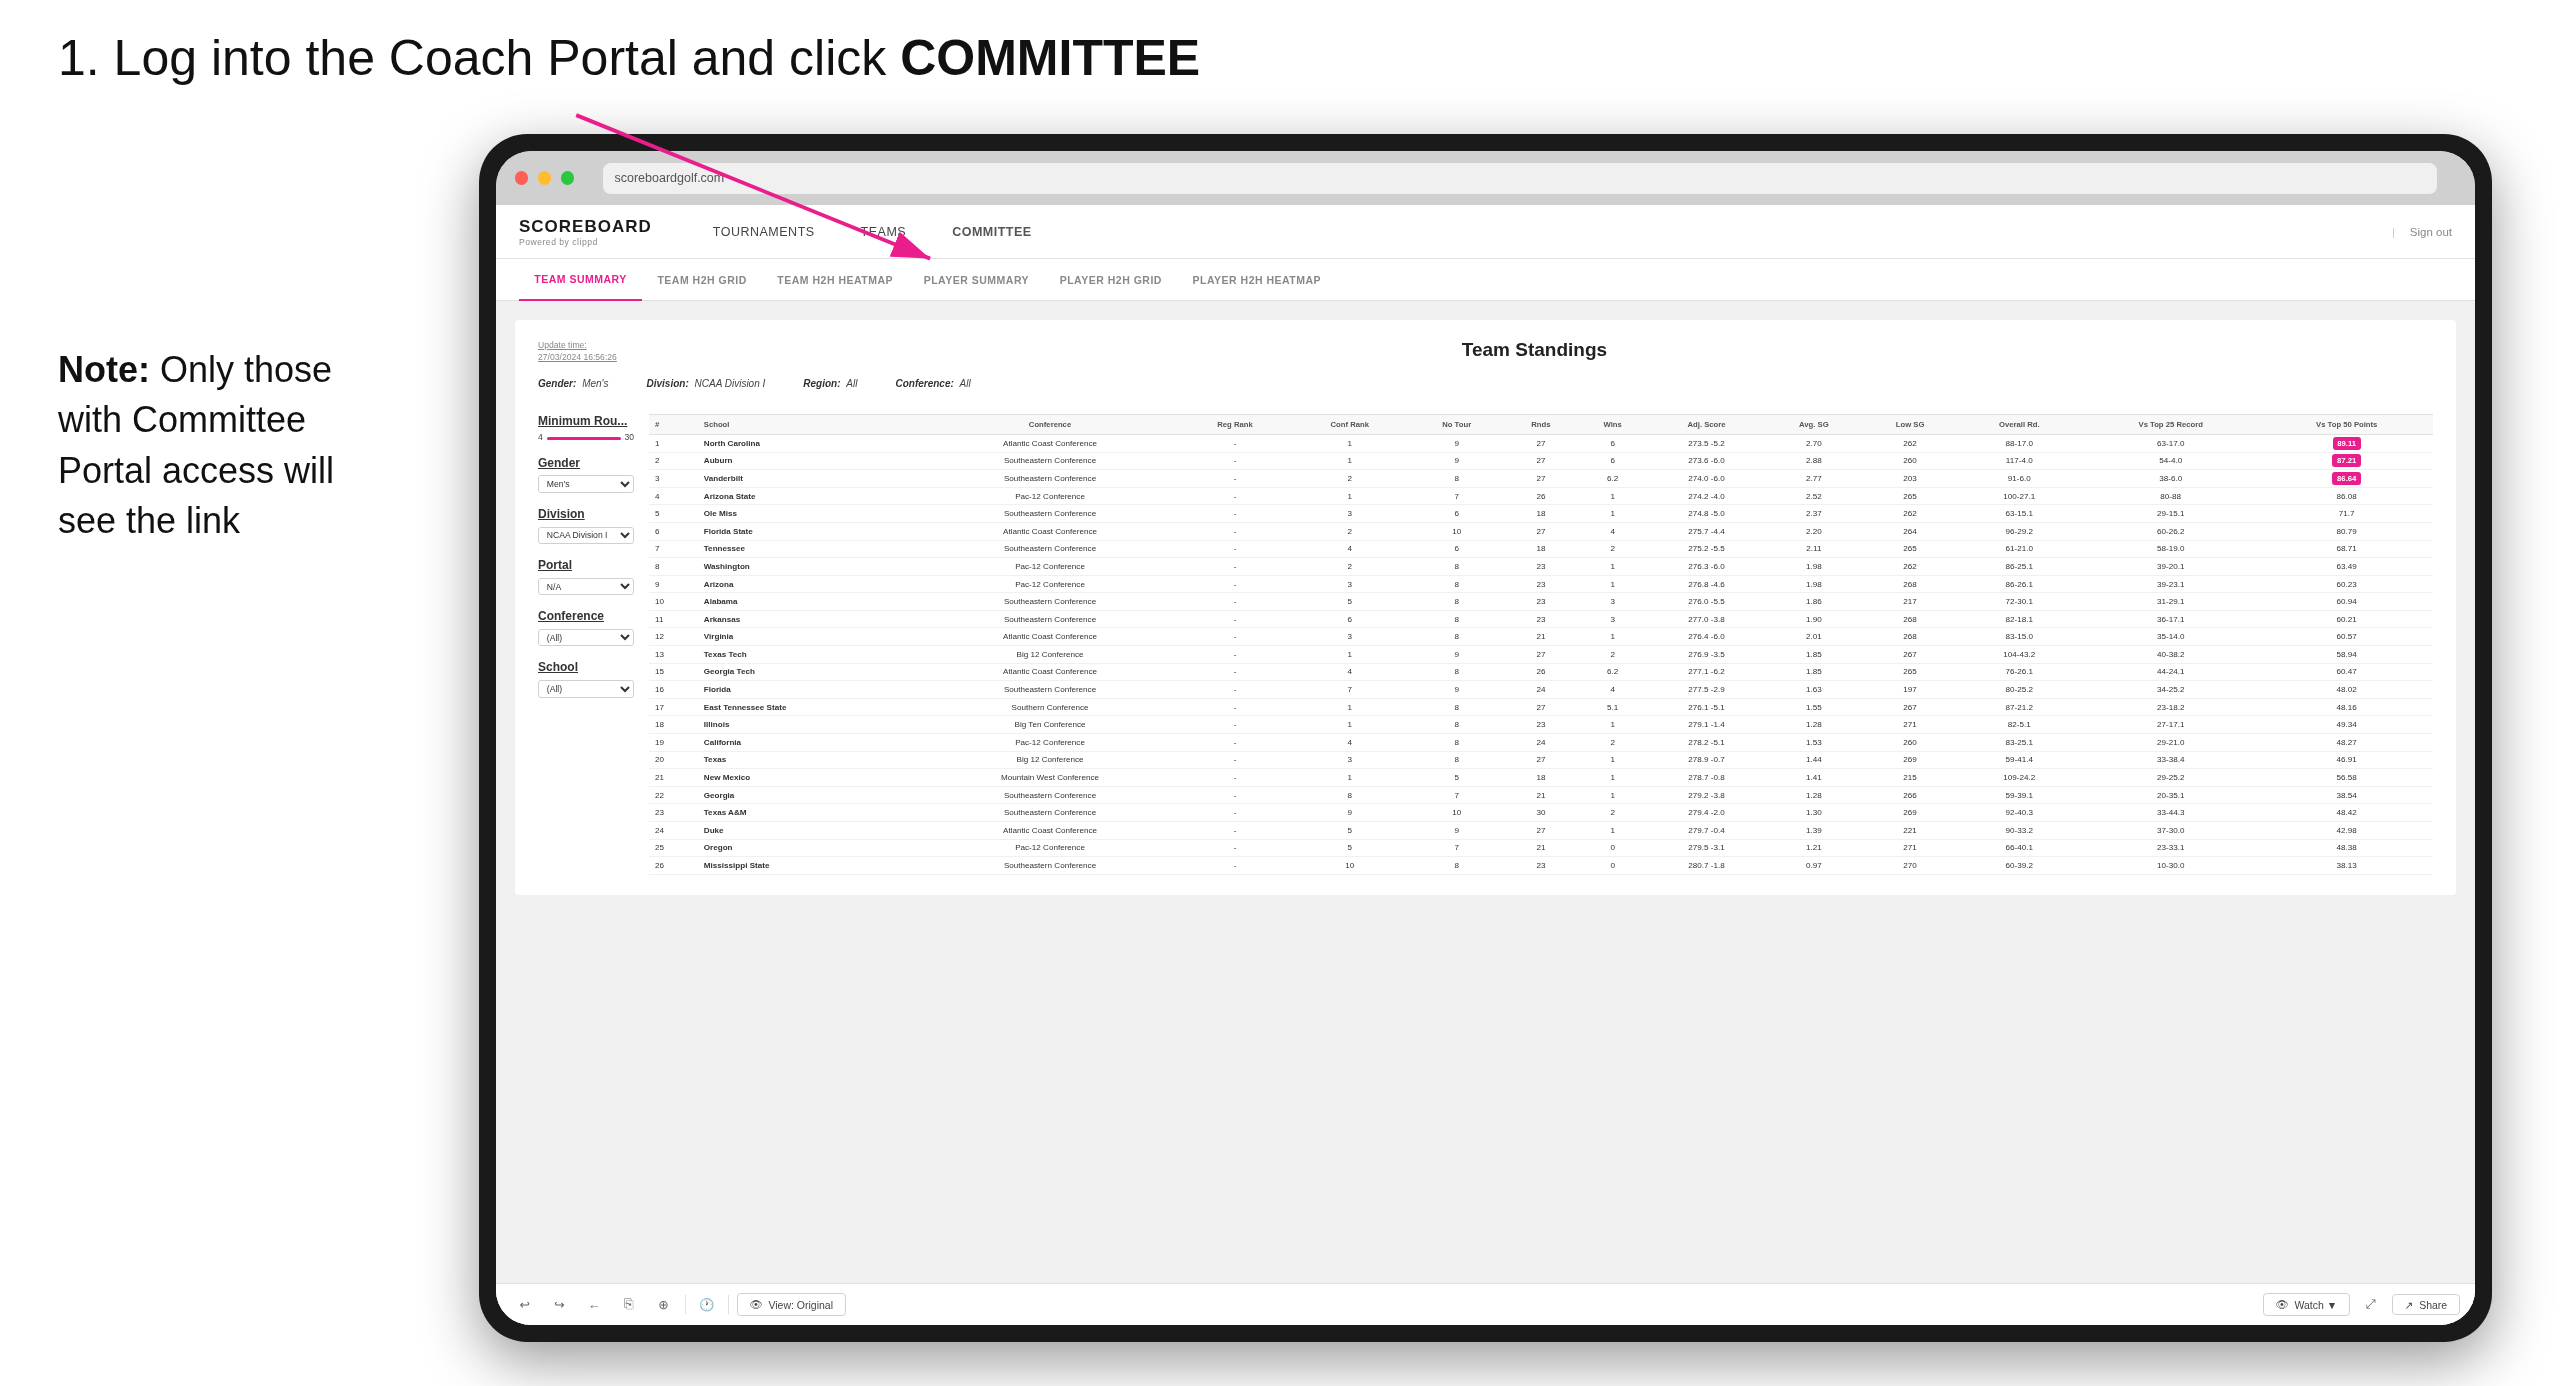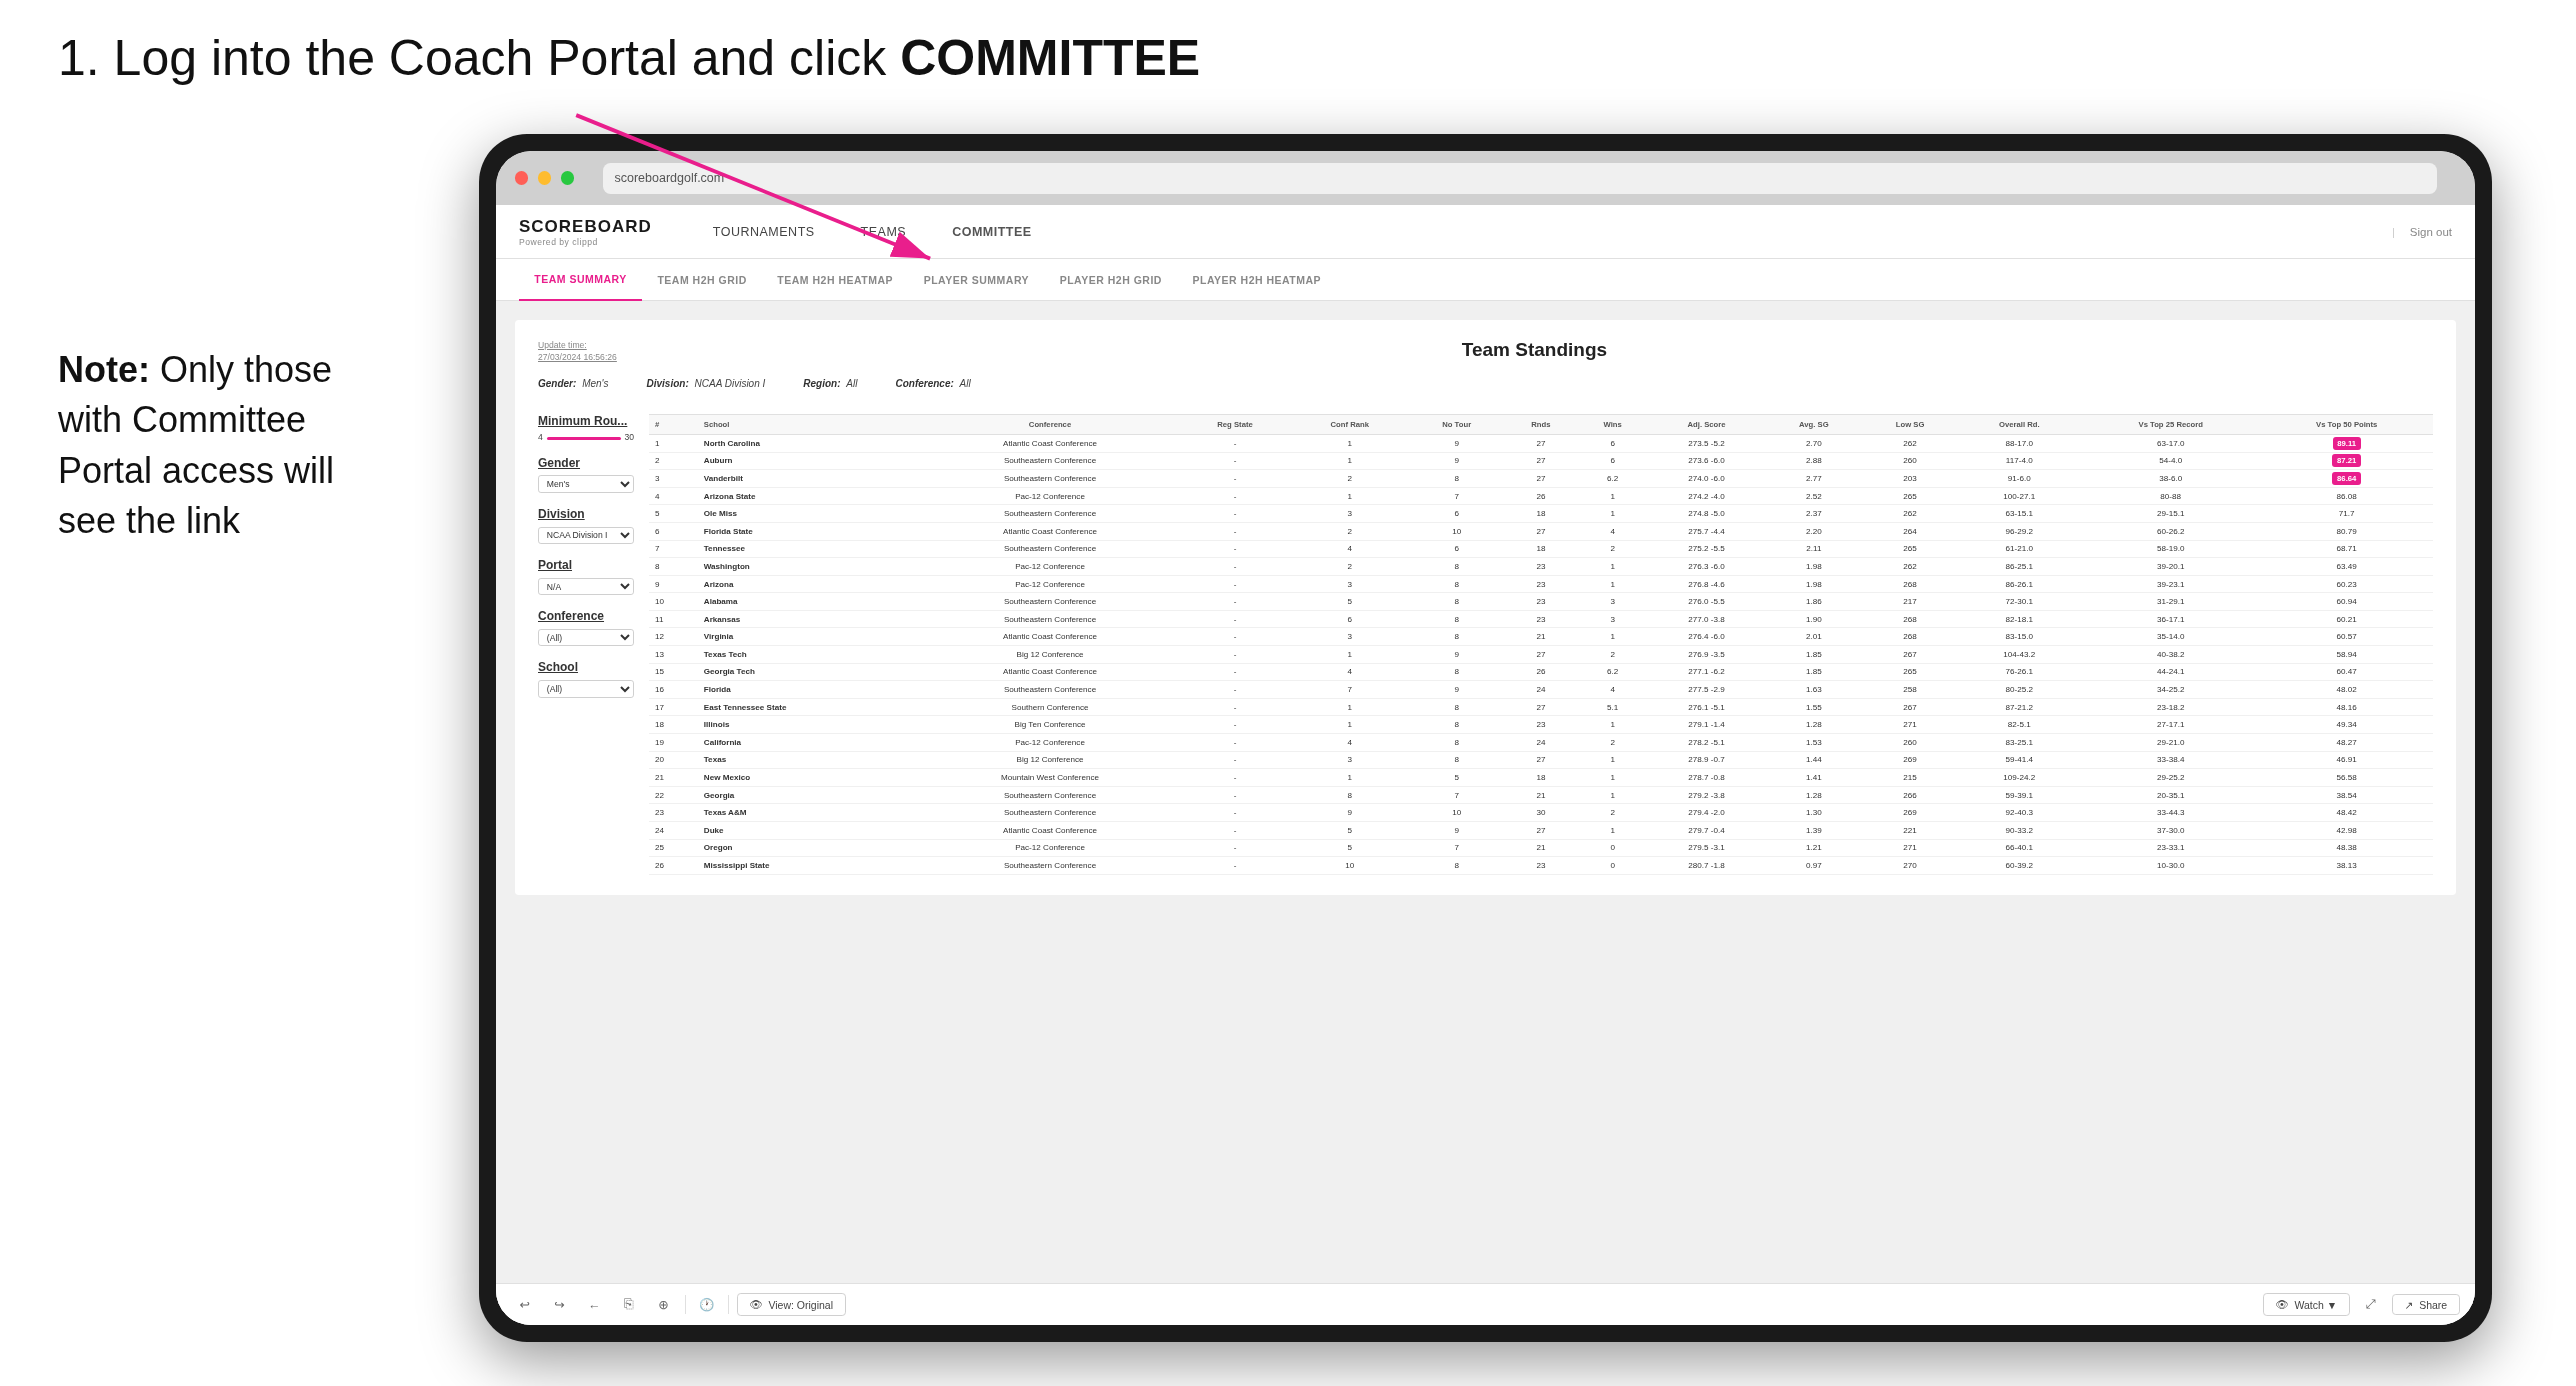--- a/index.html
+++ b/index.html
@@ -604,21 +604,21 @@
               </div>
             </div>
 
             <div style="flex:1; overflow:auto;">
               <table class="standings-table">
                 <thead>
                   <tr>
                     <th class="left">#</th>
                     <th class="left">School</th>
                     <th>Conference</th>
-                    <th>Reg State</th>
+                    <th>Reg Rank</th>
                     <th>Conf Rank</th>
                     <th>No Tour</th>
                     <th>Rnds</th>
                     <th>Wins</th>
                     <th>Adj. Score</th>
                     <th>Avg. SG</th>
                     <th>Low SG</th>
                     <th>Overall Rd.</th>
                     <th>Vs Top 25 Record</th>
                     <th>Vs Top 50 Points</th>
@@ -853,21 +853,21 @@
     <td class="left rank-num">16</td>
     <td class="left school-name">Florida</td>
     <td class="conf-name">Southeastern Conference</td>
     <td>-</td>
     <td>7</td>
     <td>9</td>
     <td>24</td>
     <td>4</td>
     <td>277.5 -2.9</td>
     <td>1.63</td>
-    <td>258</td>
+    <td>197</td>
     <td>80-25.2</td>
     <td>34-25.2</td>
     <td><span class="">48.02</span></td>
   </tr>
                     <tr>
     <td class="left rank-num">17</td>
     <td class="left school-name">East Tennessee State</td>
     <td class="conf-name">Southern Conference</td>
     <td>-</td>
     <td>1</td>

